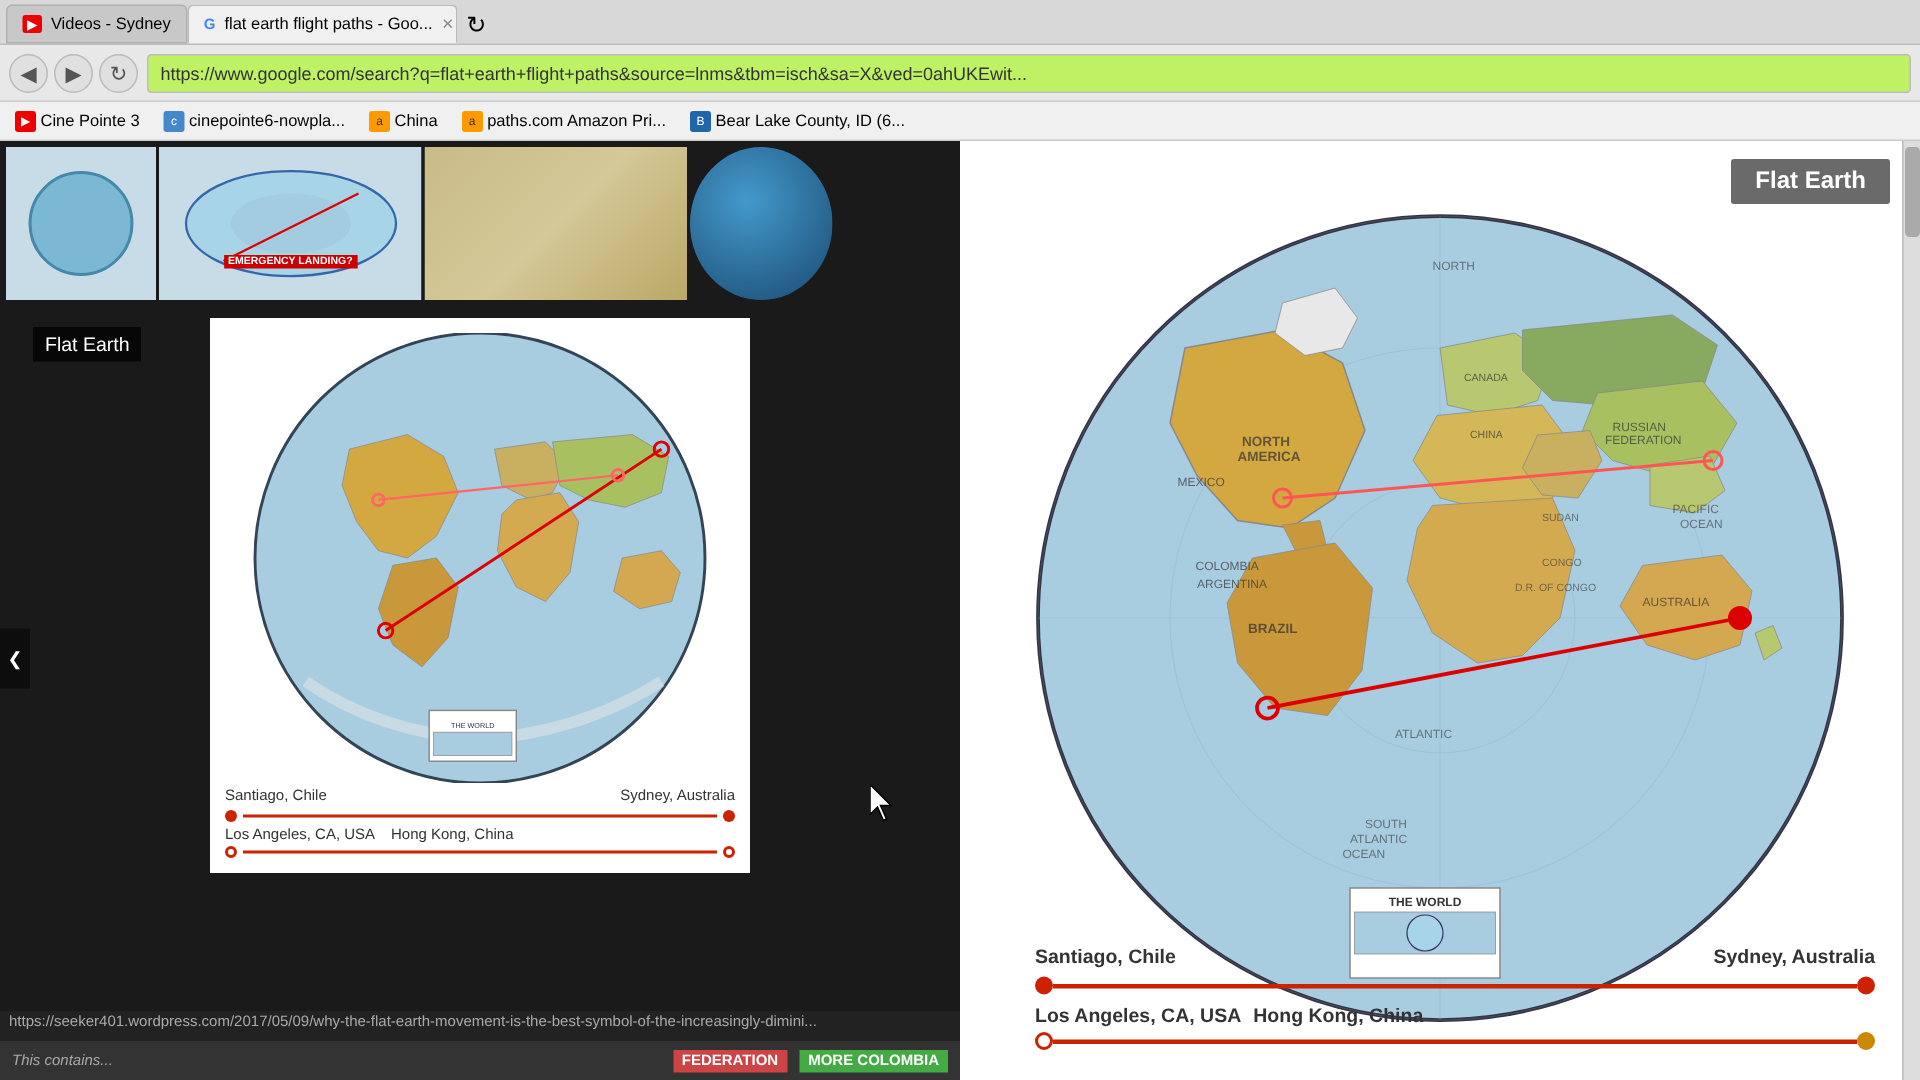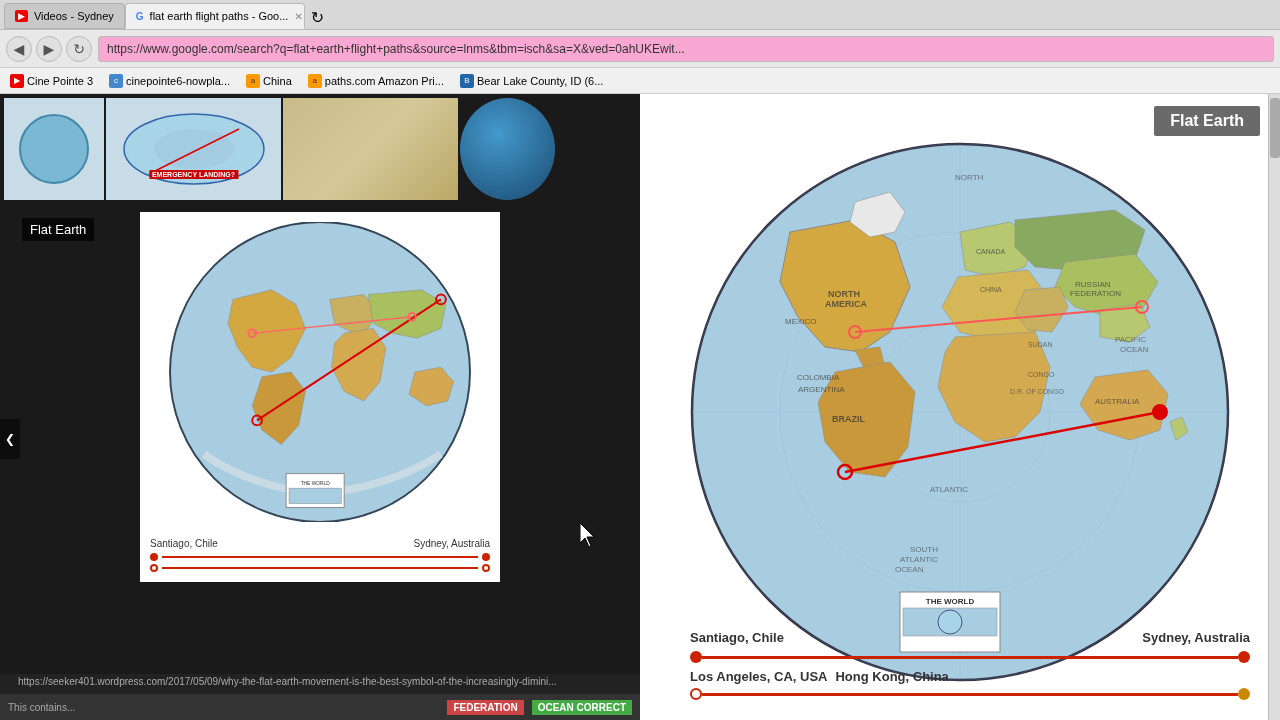--- a/index.html
+++ b/index.html
@@ -50,21 +50,21 @@
       color: #555;
     }
 
     .address-bar {
       flex: 1;
       height: 26px;
       border: 1px solid #bbb;
       border-radius: 3px;
       padding: 0 8px;
       font-size: 12px;
-      background: #f9a8d4;
+      background: #bef264;
       color: #333;
     }
 
     .tabs-bar {
       background: #d8d8d8;
       display: flex;
       align-items: flex-end;
       padding: 0 4px;
       height: 30px;
       border-bottom: 1px solid #bbb;
@@ -216,21 +216,21 @@
       display: flex;
       align-items: center;
       justify-content: center;
       cursor: pointer;
       z-index: 20;
     }
 
     
     .status-bar {
       background: #222;
-      padding: 2px 18px;
+      padding: 2px 6px;
       font-size: 10px;
       color: #aaa;
       white-space: nowrap;
       overflow: hidden;
       text-overflow: ellipsis;
       height: 20px;
     }
 
     
     .bottom-toolbar {
@@ -238,20 +238,21 @@
       height: 26px;
       display: flex;
       align-items: center;
       justify-content: space-between;
       padding: 0 8px;
     }
 
     .bottom-label {
       color: #aaa;
       font-size: 10px;
+      font-style: italic;
       text-align: center;
     }
 
     .incorrect-label {
       background: #c44;
       color: white;
       padding: 2px 6px;
       font-size: 10px;
       font-weight: bold;
     }
@@ -494,20 +495,25 @@
           <div style="position:absolute;bottom:10px;left:10px;right:10px;">
             <div style="display:flex;justify-content:space-between;font-size:10px;color:#333;margin-bottom:4px;">
               <span>Santiago, Chile</span>
               <span>Sydney, Australia</span>
             </div>
             <div style="display:flex;align-items:center;gap:4px;margin-bottom:3px;">
               <div style="width:8px;height:8px;border-radius:50%;background:#cc2200;"></div>
               <div style="flex:1;height:2px;background:#cc2200;"></div>
               <div style="width:8px;height:8px;border-radius:50%;background:#cc2200;"></div>
             </div>
+            <div style="font-size:10px;color:#333;margin-bottom:2px;">
+              <span>Los Angeles, CA, USA</span>
+              &nbsp;&nbsp;
+              <span>Hong Kong, China</span>
+            </div>
             <div style="display:flex;align-items:center;gap:4px;">
               <div style="width:8px;height:8px;border-radius:50%;border:2px solid #cc2200;background:white;"></div>
               <div style="flex:1;height:2px;background:#cc2200;"></div>
               <div style="width:8px;height:8px;border-radius:50%;border:2px solid #cc2200;background:white;"></div>
             </div>
           </div>
         </div>
 
         <div style="position:absolute;bottom:120px;right:40px;z-index:50;">
           <svg width="20" height="28" viewBox="0 0 20 28">
@@ -517,21 +523,21 @@
       </div>
 
       <div class="status-bar">
         <span>https://seeker401.wordpress.com/2017/05/09/why-the-flat-earth-movement-is-the-best-symbol-of-the-increasingly-dimini...</span>
       </div>
 
       <div class="bottom-toolbar">
         <span class="bottom-label">This contains...</span>
         <div style="display:flex;gap:8px;">
           <span class="incorrect-label">FEDERATION</span>
-          <span class="more-correct-label">OCEAN CORRECT</span>
+          <span class="more-correct-label">MORE COLOMBIA</span>
         </div>
       </div>
 
     </div>
 
     <div class="right-panel">
 
       <div class="right-panel-label">Flat Earth</div>
 
       <svg viewBox="0 0 560 560" width="560" height="560" style="margin-top:10px;">

